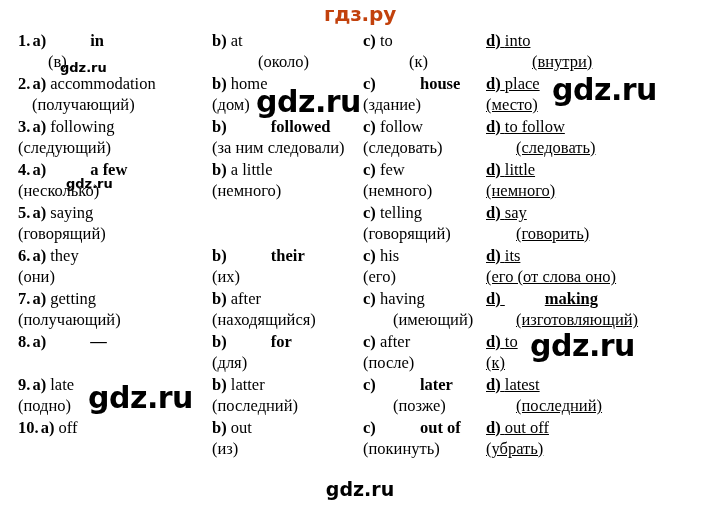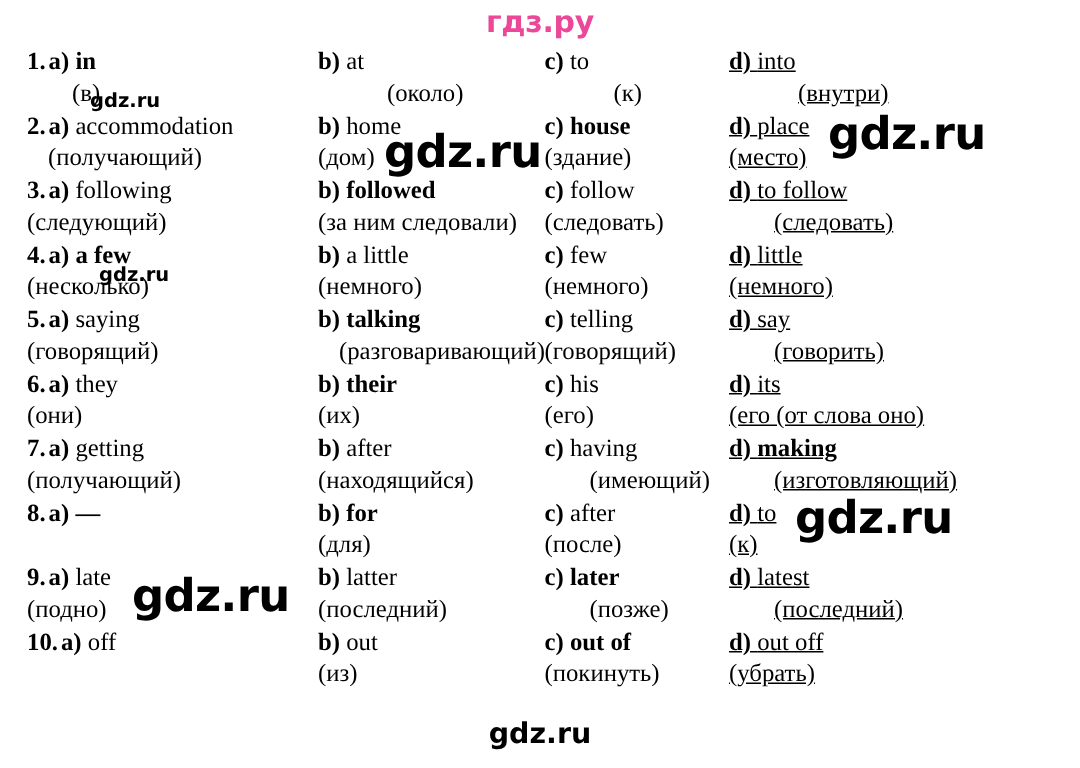--- a/index.html
+++ b/index.html
@@ -26,21 +26,21 @@
   .site-header {
     position: absolute;
     top: 2px;
     left: 0;
     width: 720px;
     text-align: center;
     font-family: "DejaVu Sans", sans-serif;
     font-weight: bold;
     font-size: 20px;
     letter-spacing: -0.2px;
-    color: #ec4899;
+    color: #c2410c;
   }
 
   
   .site-footer {
     position: absolute;
     top: 478px;
     left: 0;
     width: 720px;
     text-align: center;
     font-family: "DejaVu Sans", sans-serif;
@@ -78,20 +78,21 @@
     white-space: nowrap;
   }
   .letter {
     font-weight: bold;
   }
   .word {
     font-weight: normal;
   }
   .word.correct {
     font-weight: bold;
+    margin-left: 40px;
   }
   .num {
     font-weight: bold;
     margin-right: 2px;
   }
 
   .gloss {
     white-space: nowrap;
     font-size: 16.5px;
     line-height: 21px;
@@ -196,24 +197,20 @@
         </div>
         <div class="opt c4">
           <div class="answer-line"><span class="letter">d)</span> <span class="word">little</span></div>
           <div class="gloss align-left">(немного)</div>
         </div>
       </div>
       <div class="qrow">
         <div class="opt c1">
           <div class="answer-line"><span class="num">5.</span><span class="letter">a)</span> <span class="word">saying</span></div>
           <div class="gloss align-left">(говорящий)</div>
-        </div>
-        <div class="opt c2">
-          <div class="answer-line"><span class="letter">b)</span> <span class="word correct">talking</span></div>
-          <div class="gloss indent-1">(разговаривающий)</div>
         </div>
         <div class="opt c3">
           <div class="answer-line"><span class="letter">c)</span> <span class="word">telling</span></div>
           <div class="gloss align-left">(говорящий)</div>
         </div>
         <div class="opt c4">
           <div class="answer-line"><span class="letter">d)</span> <span class="word">say</span></div>
           <div class="gloss indent-2">(говорить)</div>
         </div>
       </div>

